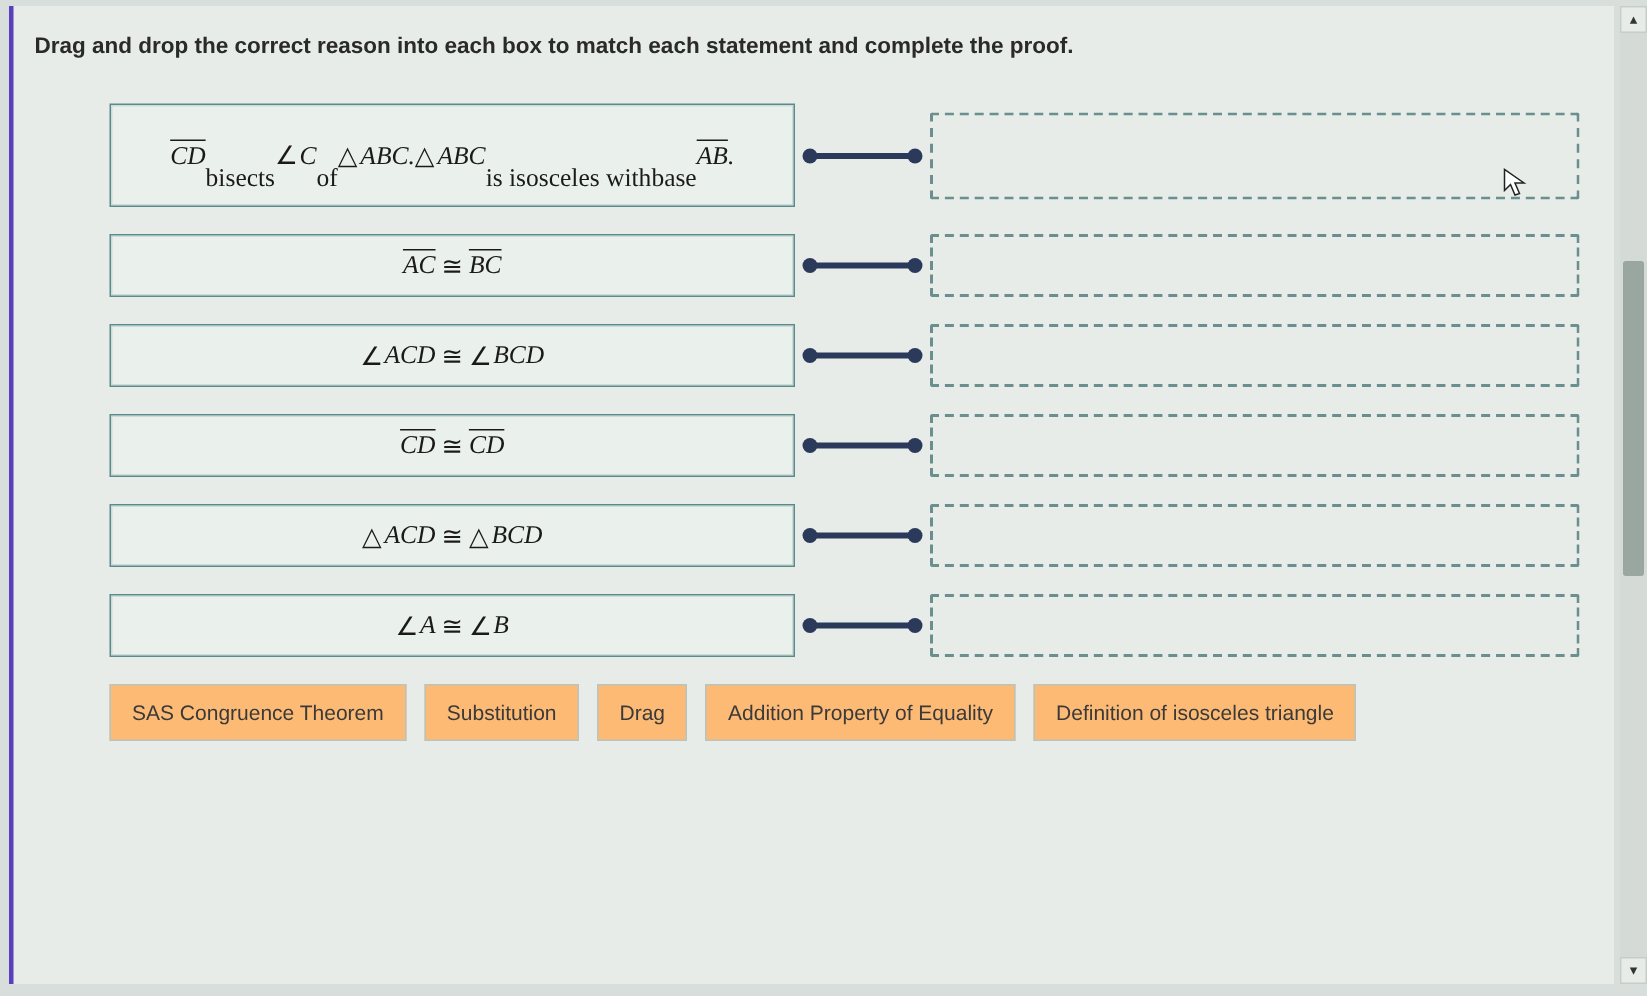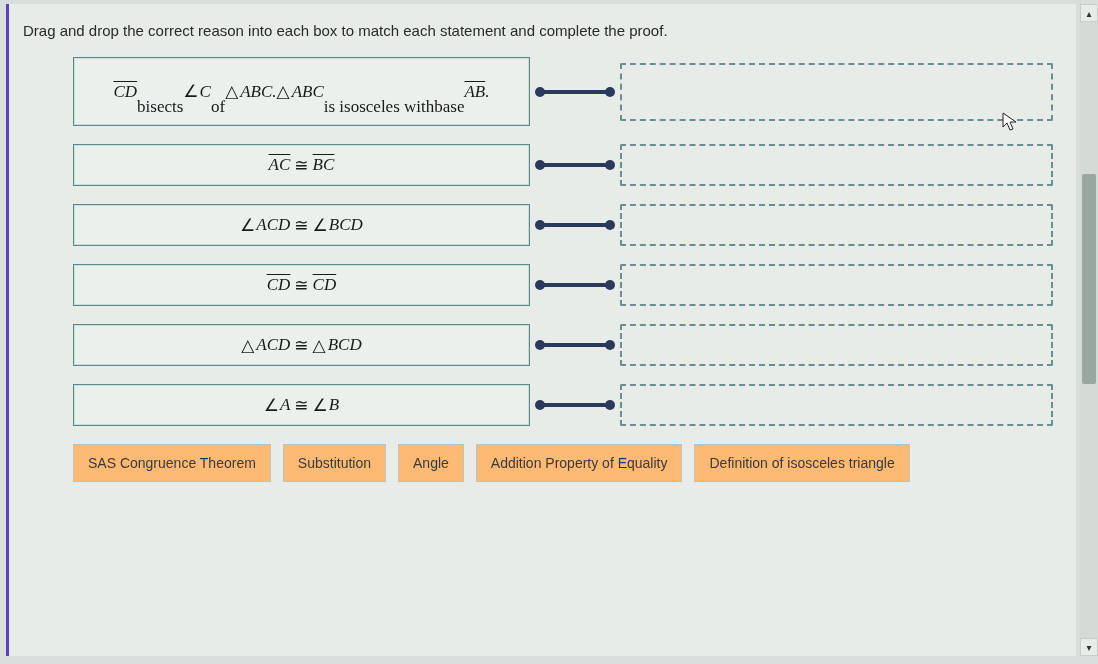--- a/index.html
+++ b/index.html
@@ -13,21 +13,22 @@
     position: absolute;
     left: 6px; top: 4px;
     width: 1070px; height: 652px;
     background: #e7ece9;
     border-left: 3px solid #5a3fbf;
     padding: 18px 14px 10px 14px;
   }
   .prompt {
     font-size: 15px;
     color: #2a2a2a;
-    margin-bottom: 18px;
+    margin-bottom: 30px;
+    font-weight: bold;
   }
   .proof {
     margin-left: 50px;
     width: 980px;
   }
   .row {
     display: flex;
     align-items: center;
     margin-bottom: 18px;
     position: relative;
@@ -199,21 +200,21 @@
           </svg>
         </div>
         <div class="dropzone"></div>
       </div>
     </div>
 
   <div class="choices">
 
   <div class="choice">SAS Congruence Theorem</div>
       <div class="choice">Substitution</div>
-      <div class="choice">Angle</div>
+      <div class="choice">Drag</div>
       <div class="choice">Addition Property of Equality</div>
       <div class="choice">Definition of isosceles triangle</div>
     </div>
 </div>
 
 <div class="scrollbar">
   <div class="scroll-up">▴</div>
   <div class="scroll-thumb"></div>
   <div class="scroll-down">▾</div>
 </div>

